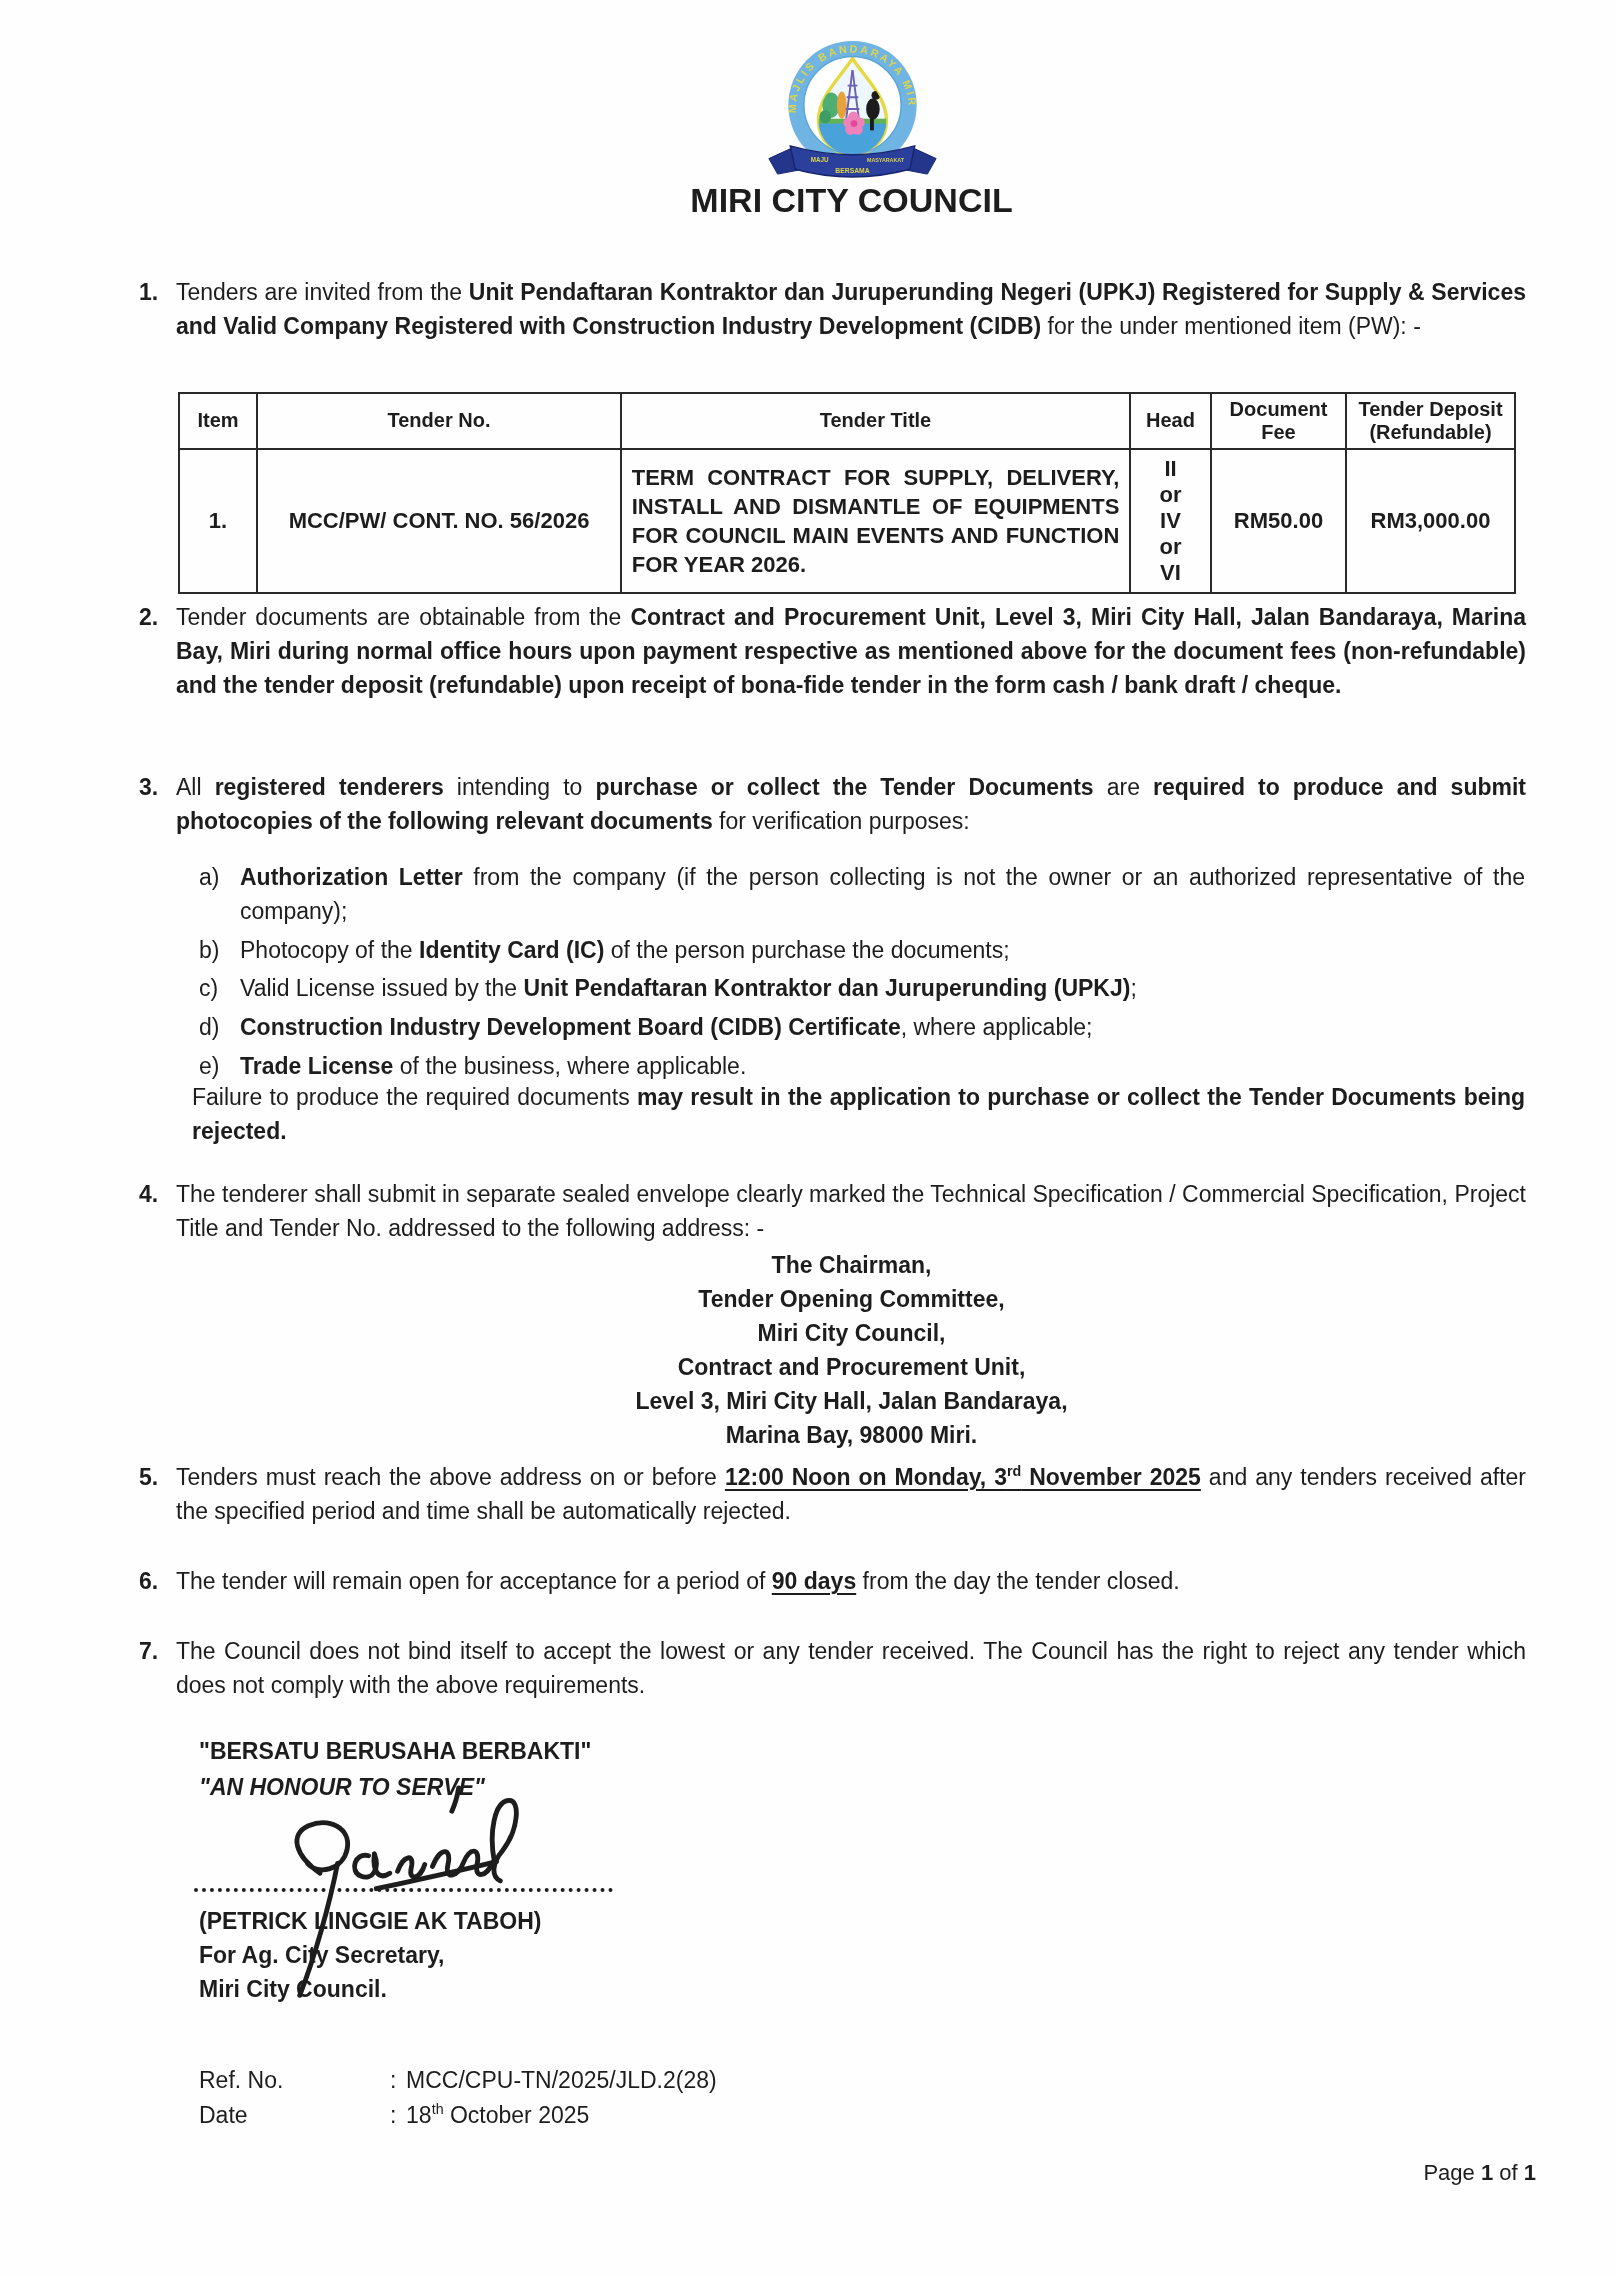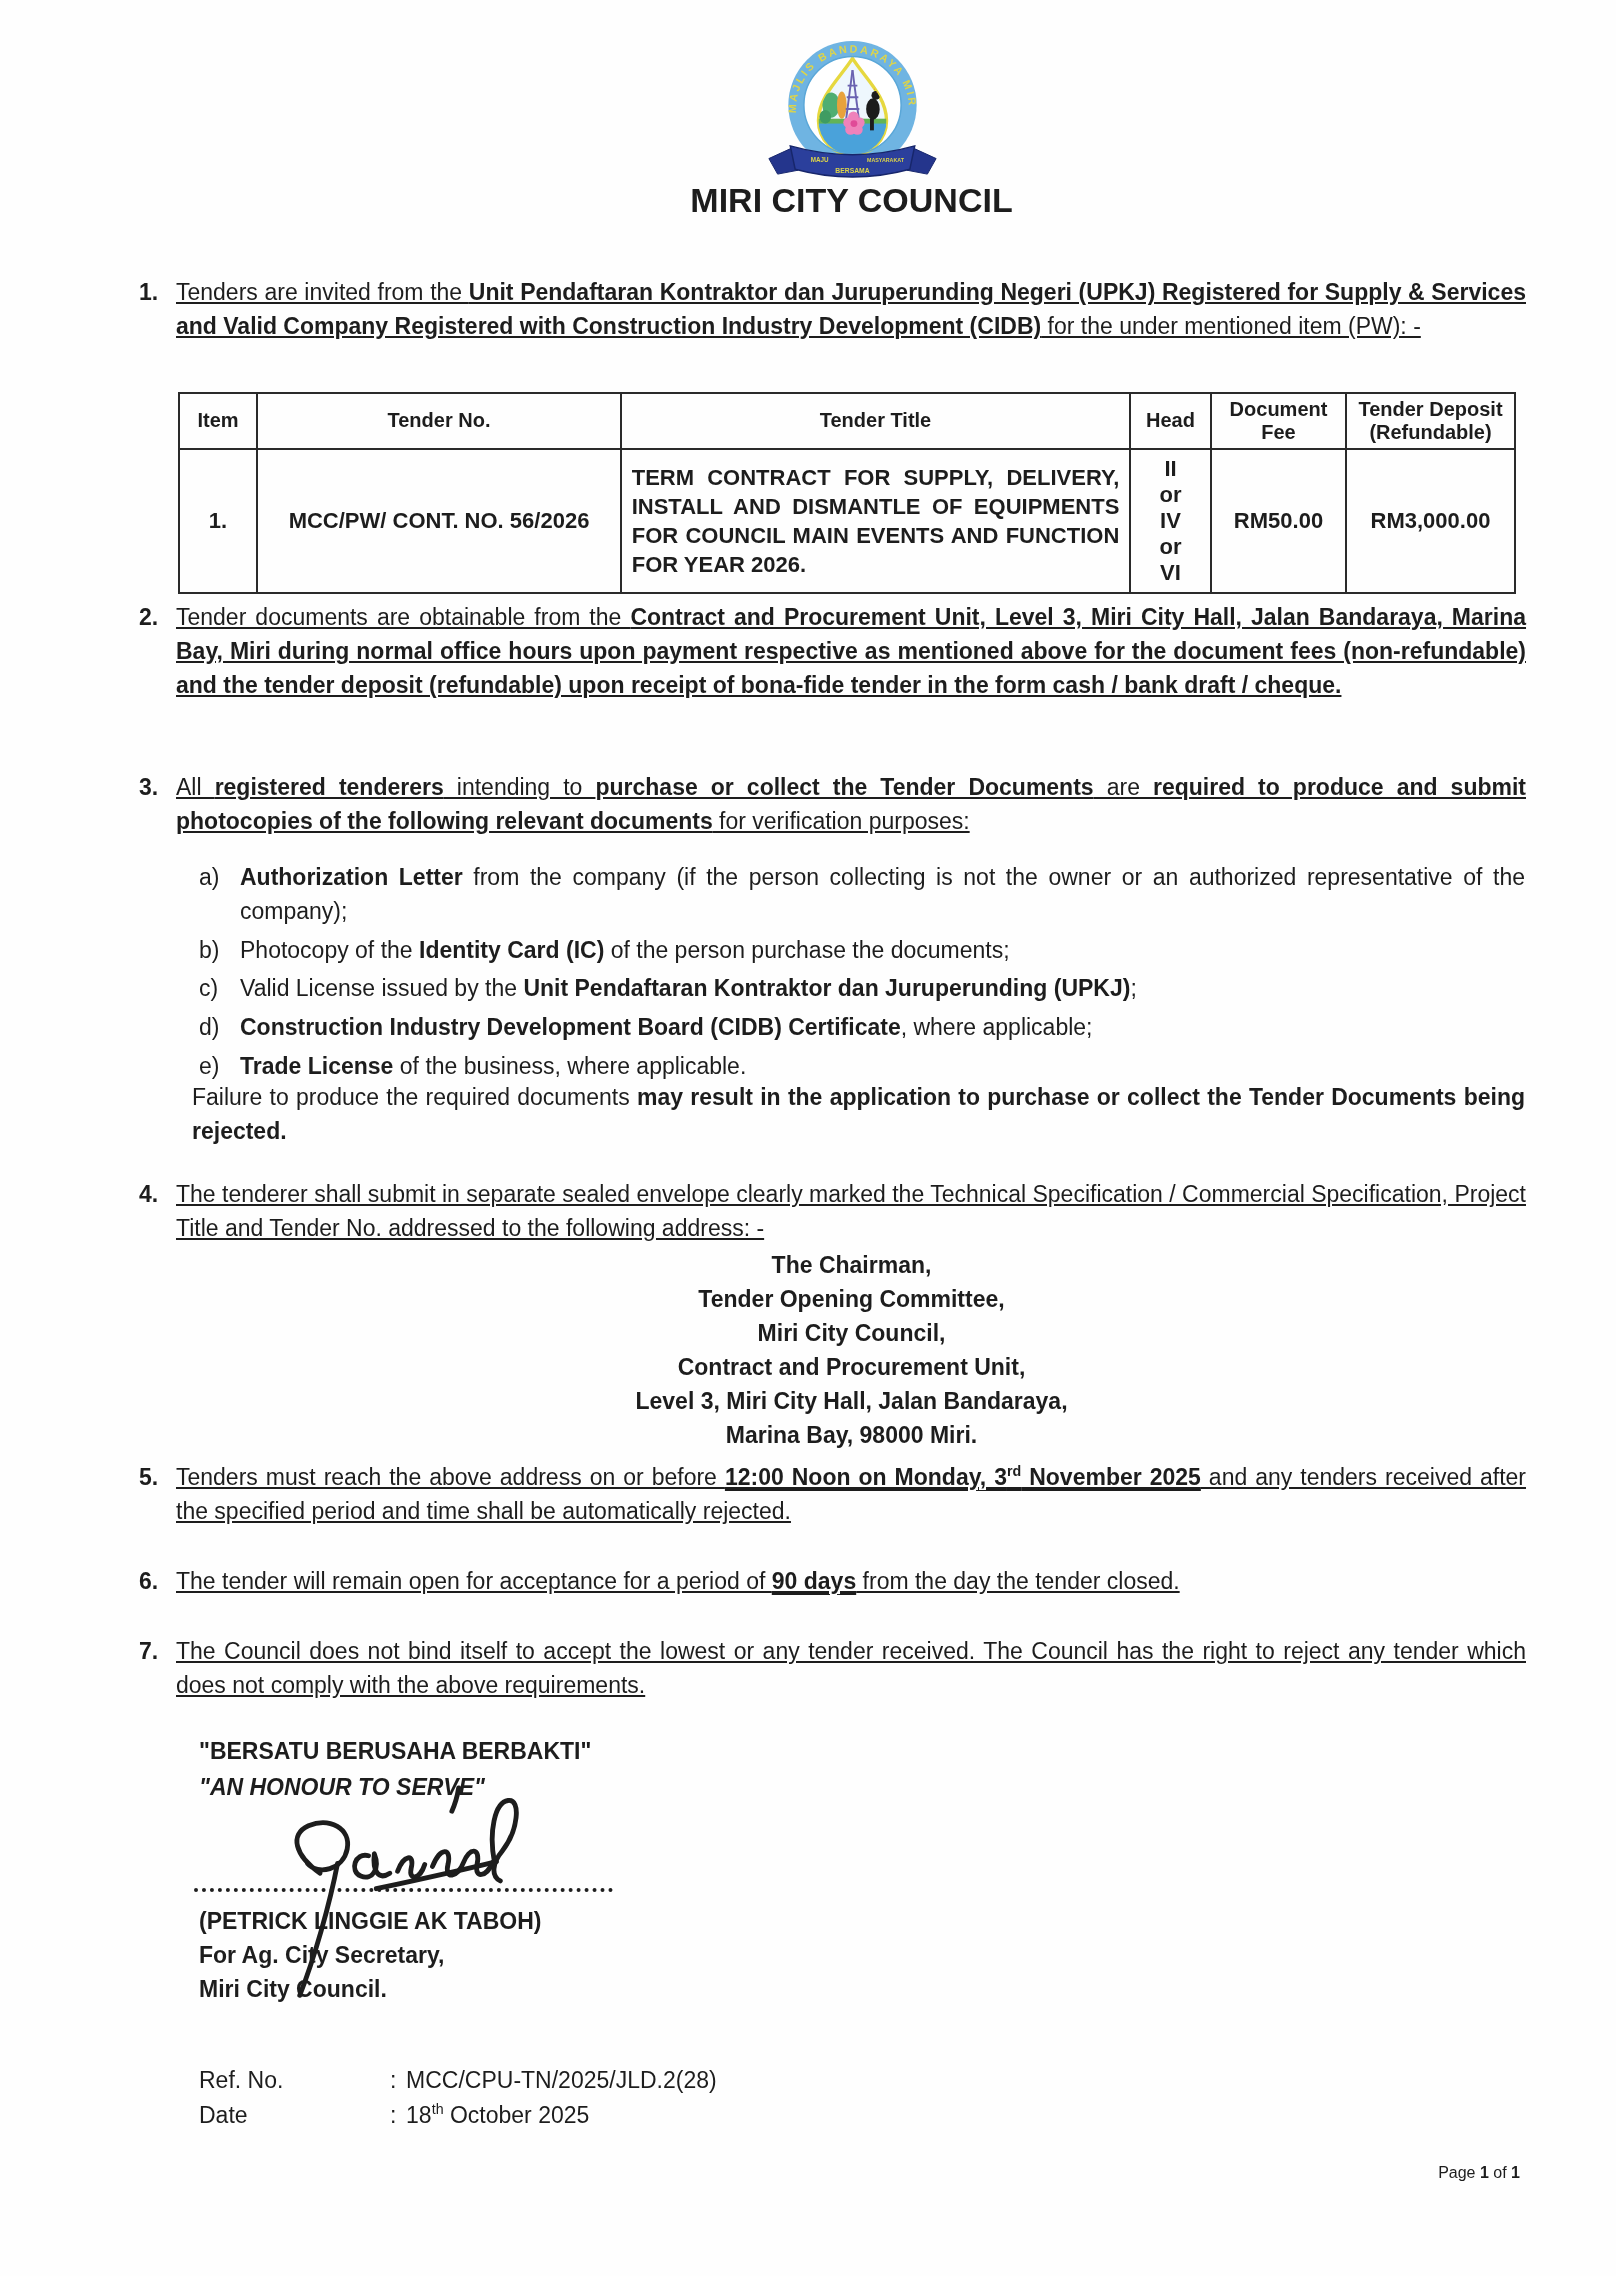--- a/index.html
+++ b/index.html
@@ -8,21 +8,21 @@
     background:#fefefe; color:#1d1d1d;
     font-family:"Liberation Sans", sans-serif;
     font-size:23px; line-height:34px;
   }
   b,strong,.bold{font-weight:bold;}
   .center-band{position:absolute; left:87px; width:1529px; text-align:center;}
   .title-main{top:184px; font-size:34px; font-weight:bold; line-height:33px;}
   .title-sub{top:219px; font-size:28px; font-weight:bold; line-height:33px;}
   .num-para{position:absolute; left:139px; width:1387px; display:flex;}
   .np-num{flex:none; width:37px; font-weight:bold;}
-  .np-body{flex:1; text-align:justify;text-decoration:underline;}
+  .np-body{flex:1; text-align:justify;}
   .tender-table{
     position:absolute; left:178px; top:392px; width:1335px;
     border-collapse:collapse; table-layout:fixed;
   }
   .tender-table th,.tender-table td{
     border:2.4px solid #2a2a2a; padding:1.9px 9.7px; vertical-align:middle;
   }
   .tender-table th{font-size:20px; line-height:23px; font-weight:bold; text-align:center; height:50px;}
   .tender-table td{font-weight:bold; font-size:22px; height:138px;}
   .col-item{width:78px;} .col-no{width:364px;} .col-title{width:509px;}
@@ -39,21 +39,21 @@
   sup{font-size:0.62em; line-height:0;}
   .motto{position:absolute; left:199px; top:1733px; font-weight:bold; line-height:36px; font-size:23px;}
   .motto .it{font-style:italic;}
   .sig-svg{position:absolute; left:260px; top:1778px;}
   .dotted-line{position:absolute; left:194px; top:1888px; width:419px; border-top:4.4px dotted #1f1f1f;}
   .sig-block{position:absolute; left:199px; top:1904px; font-weight:bold; line-height:34px; font-size:23px;}
   .ref-block{position:absolute; left:199px; top:2063px; line-height:35px;}
   .ref-row{display:flex;}
   .ref-label{flex:none; width:191px;}
   .ref-colon{flex:none; margin-right:9.7px;}
-  .page-num{position:absolute; right:97px; top:2156px; font-size:16px;}
+  .page-num{position:absolute; right:81px; top:2156px; font-size:22px;}
   .page-num .n{font-weight:bold;}
 </style>
 </head>
 <body>
 
 <div class="page">
 
   <svg style="position:absolute;left:765px;top:35px;font-size:23.5px" width="175" height="146" viewBox="0 0 180 150">
     <defs>
       <clipPath id="dropClip">

